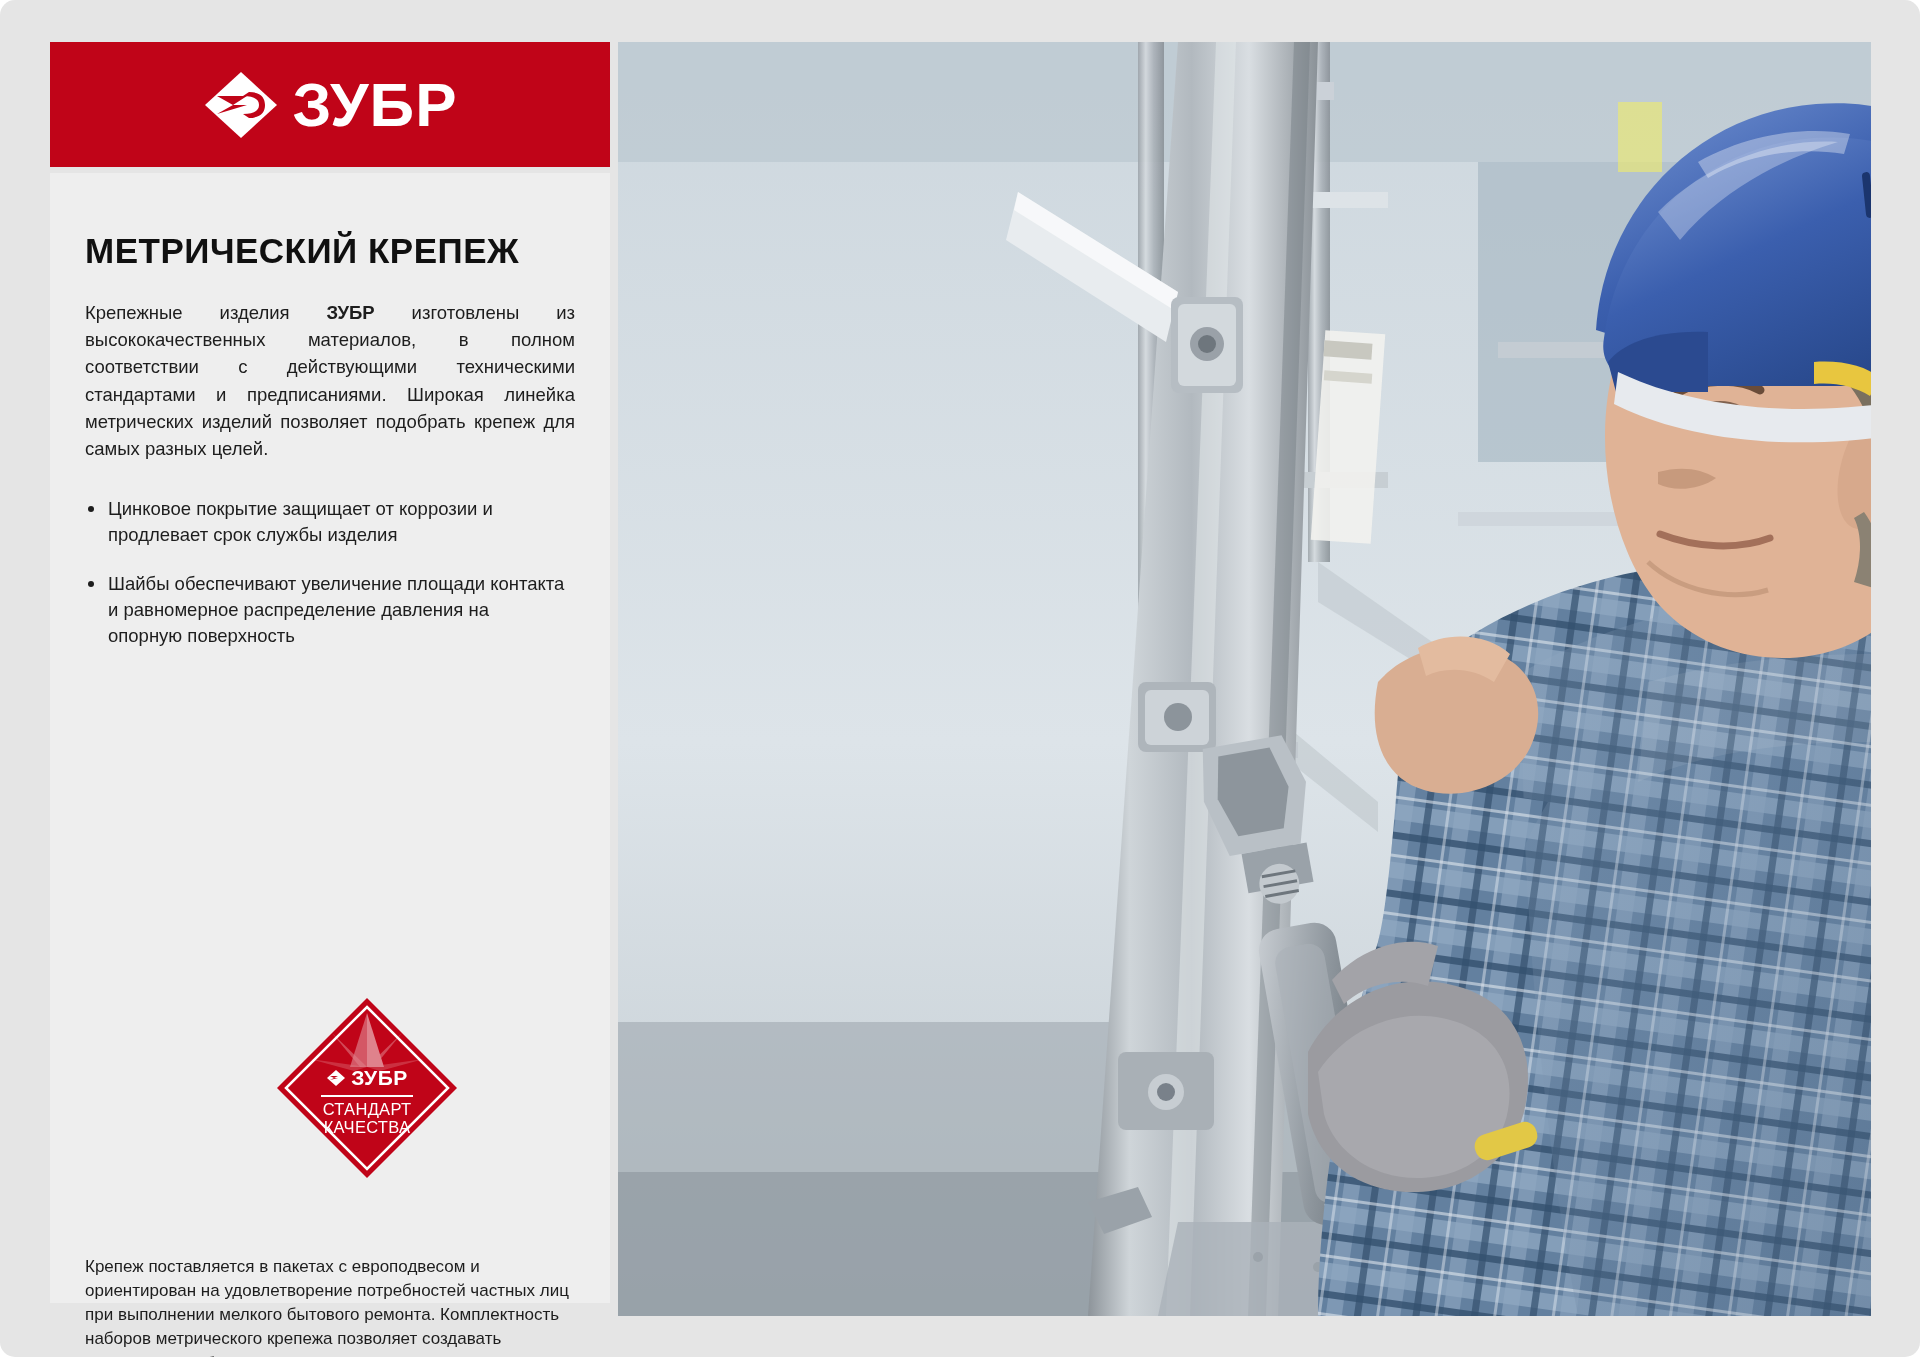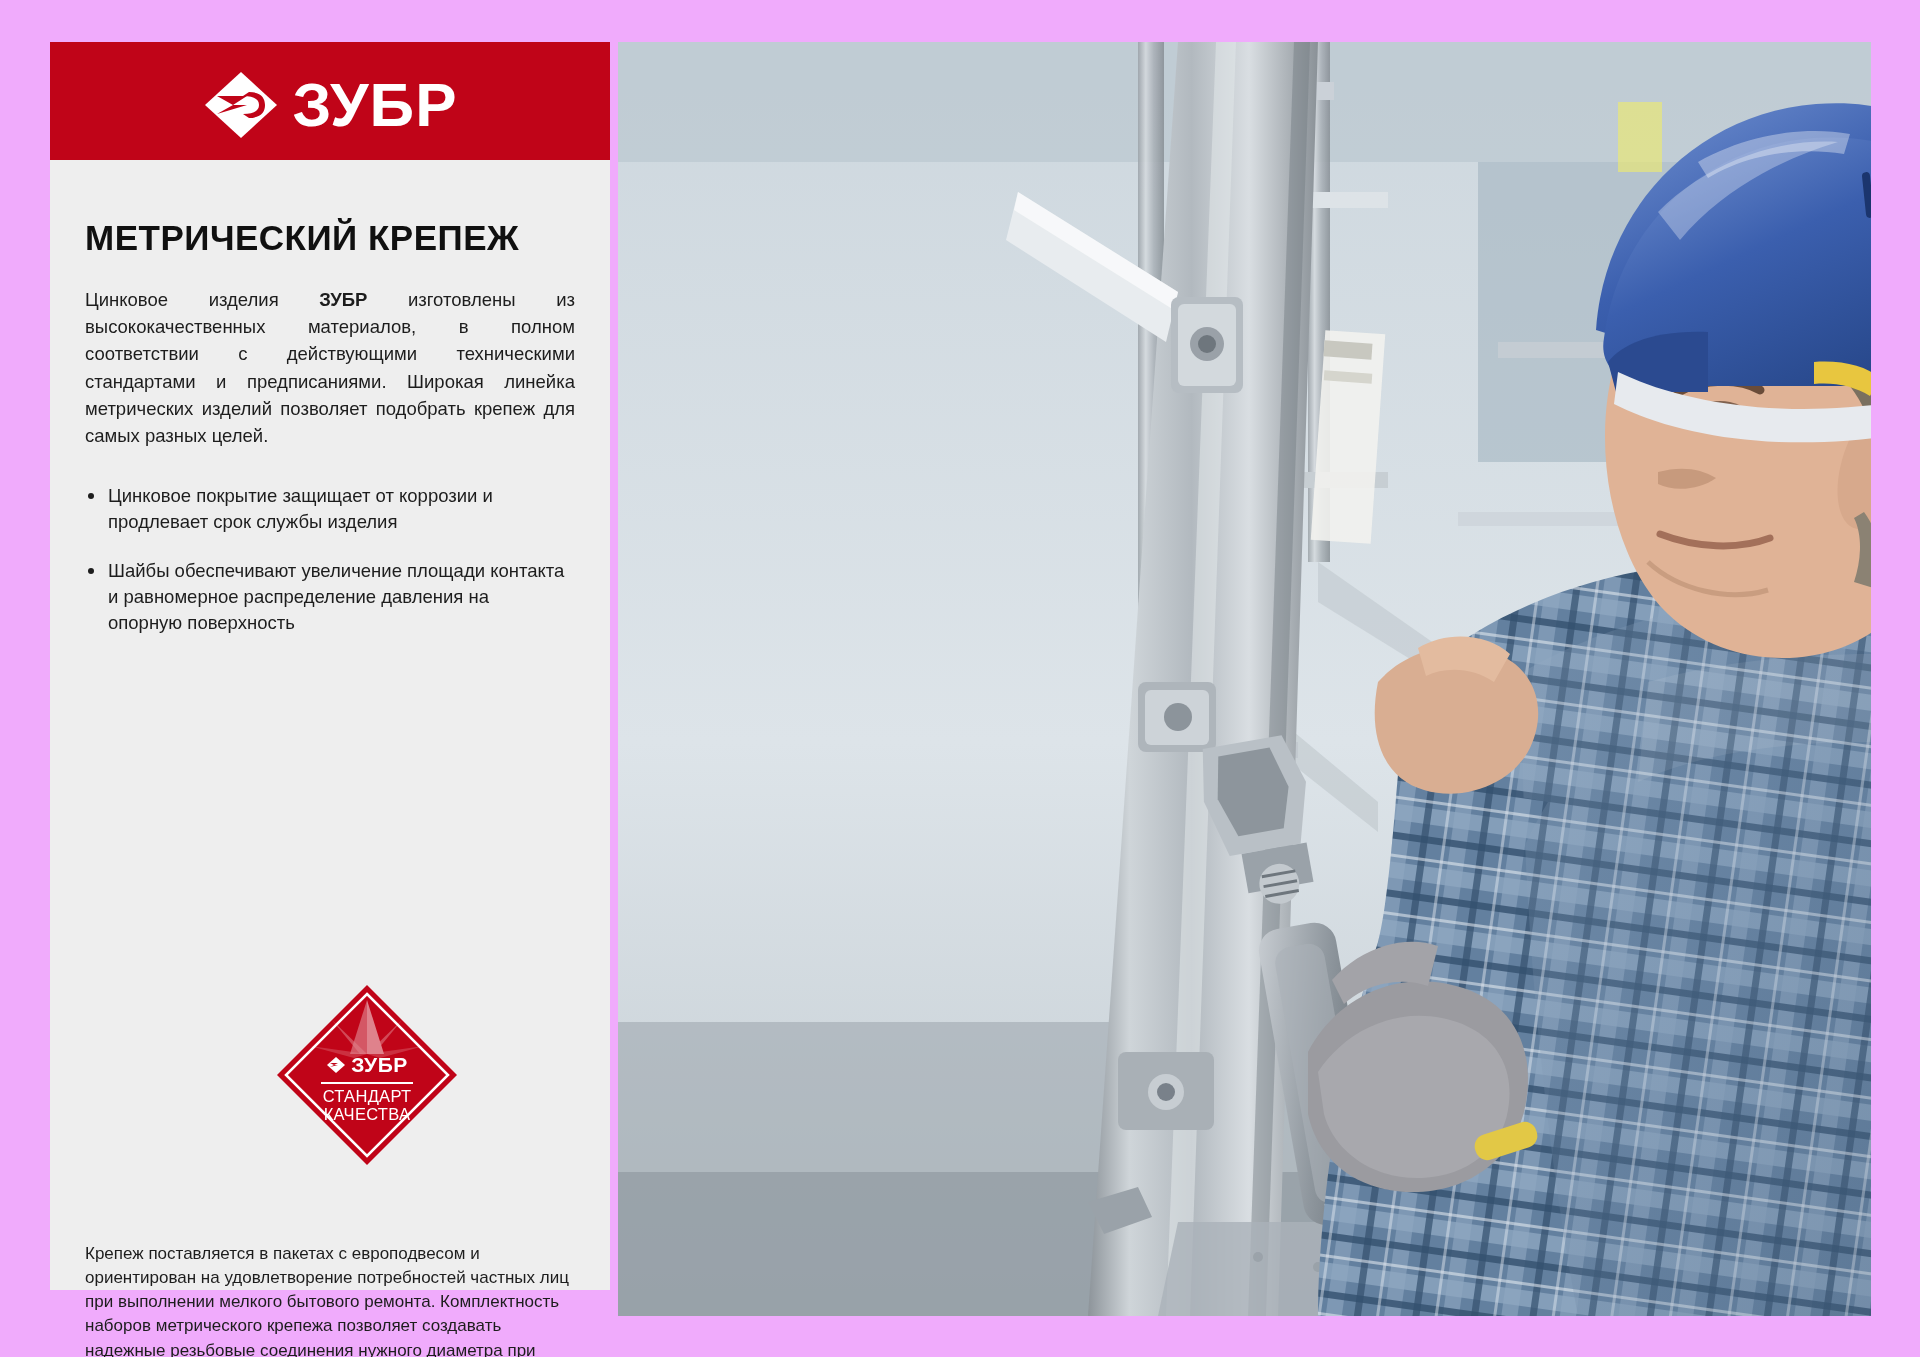--- a/index.html
+++ b/index.html
@@ -12,21 +12,22 @@
     height: 1357px;
     font-family: "Liberation Sans", sans-serif;
     color: #1b1b1b;
     position: relative;
     overflow: hidden;
   }
 
   .page {
     position: absolute;
     inset: 0;
-    background: #f0abfc;
+    background: #e5e5e5;
+    border-radius: 15px;
   }
 
   
   .left-col {
     position: absolute;
     left: 50px;
     top: 42px;
     width: 560px;
     height: 1265px;
   }
@@ -58,21 +59,21 @@
     font-size: 62px;
     font-weight: bold;
     letter-spacing: 1px;
     line-height: 1;
     font-family: "Liberation Sans", sans-serif;
   }
 
   .panel {
     position: absolute;
     left: 0;
-    top: 118px;
+    top: 131px;
     width: 560px;
     height: 1130px;
     background: #eeeeee;
   }
 
   .panel-inner {
     position: absolute;
     left: 35px;
     top: 58px;
     width: 490px;
@@ -210,21 +211,21 @@
         </span>
         <span class="brand-word">ЗУБР</span>
       </div>
     </div>
 
     <div class="panel">
 
       <div class="panel-inner">
         <h1 class="headline">МЕТРИЧЕСКИЙ КРЕПЕЖ</h1>
 
-        <p class="intro"><span>Цинковое изделия </span><b>ЗУБР</b><span> изготовлены из высококачественных материалов, в полном соответствии с действующими техническими стандартами и предписаниями. Широкая линейка метрических изделий позволяет подобрать крепеж для самых разных целей.</span></p>
+        <p class="intro"><span>Крепежные изделия </span><b>ЗУБР</b><span> изготовлены из высококачественных материалов, в полном соответствии с действующими техническими стандартами и предписаниями. Широкая линейка метрических изделий позволяет подобрать крепеж для самых разных целей.</span></p>
 
         <ul class="bullets">
           <li>Цинковое покрытие защищает от коррозии и продлевает срок службы изделия</li>
           <li>Шайбы обеспечивают увеличение площади контакта и равномерное распределение давления на опорную поверхность</li>
         </ul>
       </div>
 
       <div class="seal-wrap">
         <div class="seal">
           <svg width="190" height="190" viewBox="0 0 190 190" aria-hidden="true">

